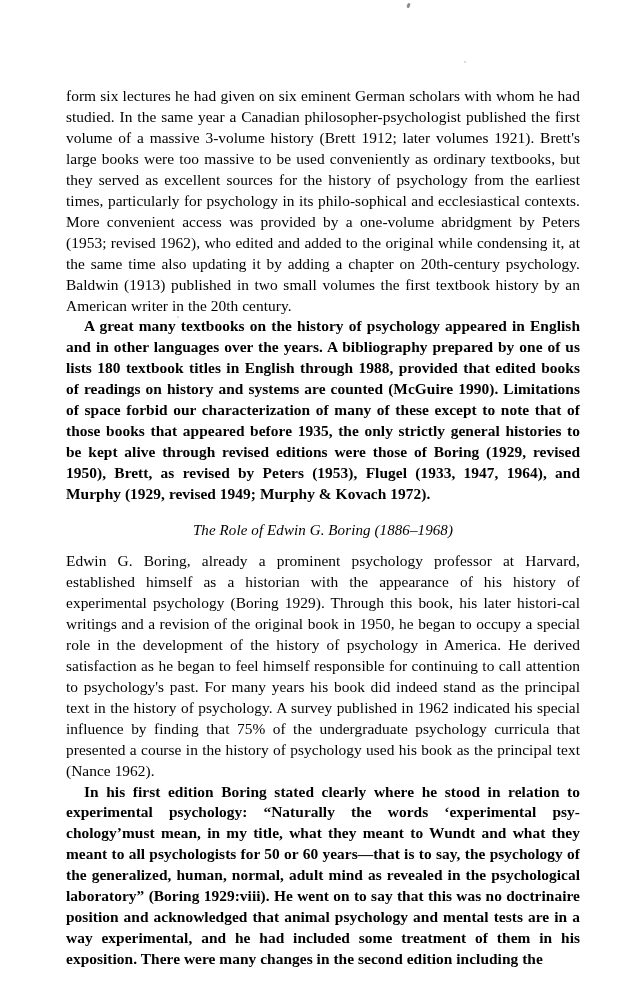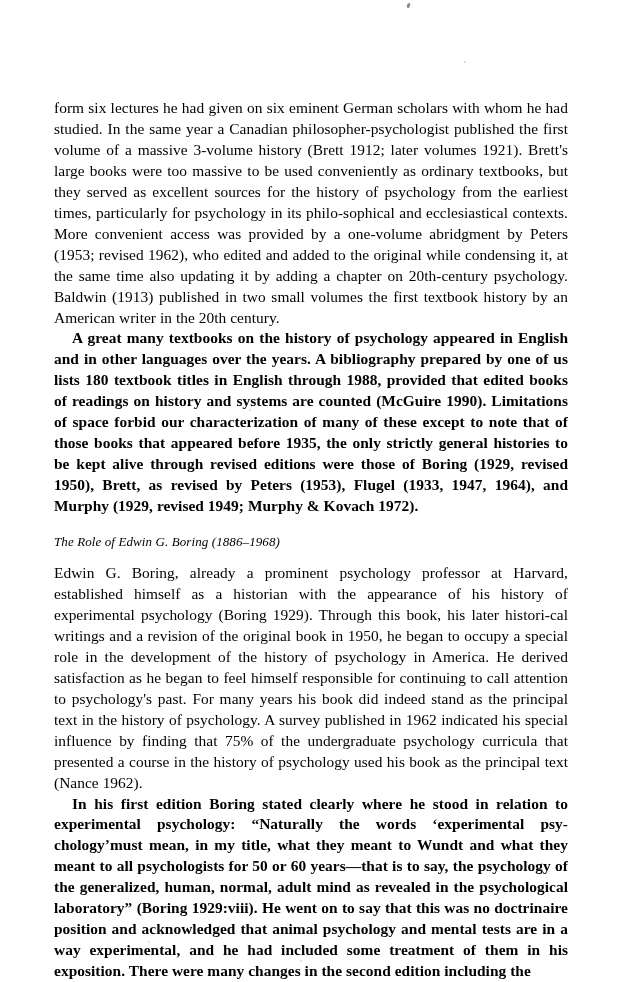--- a/index.html
+++ b/index.html
@@ -35,48 +35,47 @@
   }
   .speckle.s1 { left: 407px; top: 3px;  width: 3px; height: 5px; background: #8d8d8d; border-radius: 40%; transform: rotate(20deg); }
   .speckle.s2 { left: 464px; top: 61px; width: 2px; height: 2px; background: #cfcfcf; }
   .speckle.s3 { left: 177px; top: 316px; width: 2px; height: 2px; background: #d2d2d2; }
   .speckle.s4 { left: 249px; top: 409px; width: 2px; height: 2px; background: #d6d6d6; }
   .speckle.s5 { left: 300px; top: 960px; width: 2px; height: 2px; background: #d8d8d8; }
   .speckle.s6 { left: 148px; top: 941px; width: 2px; height: 2px; background: #dcdcdc; }
 
   .textblock {
     position: absolute;
-    left: 54px;
+    left: 66px;
     top: 86px;
     width: 514px;
-    margin-top: 12px;
   }
 
   p.body-par {
     margin: 0;
     font-size: 15.4px;
     line-height: 20.95px;
     text-align: justify;
     text-justify: inter-word;
     hyphens: manual;
     letter-spacing: 0.05px;
   }
 
   p.indent {
     text-indent: 18px;
     font-weight: bold;
   }
 
   h2.section-heading {
     margin: 0;
-    font-size: 13px;
+    font-size: 15px;
     line-height: 20.95px;
     font-style: italic;
     font-weight: normal;
-    text-align: left;
+    text-align: center;
     letter-spacing: 0.1px;
   }
 
   .gap-before-heading { height: 15px; }
   .gap-after-heading  { height: 10px; }
 </style>
 </head>
 <body>
 
 <div class="page">

